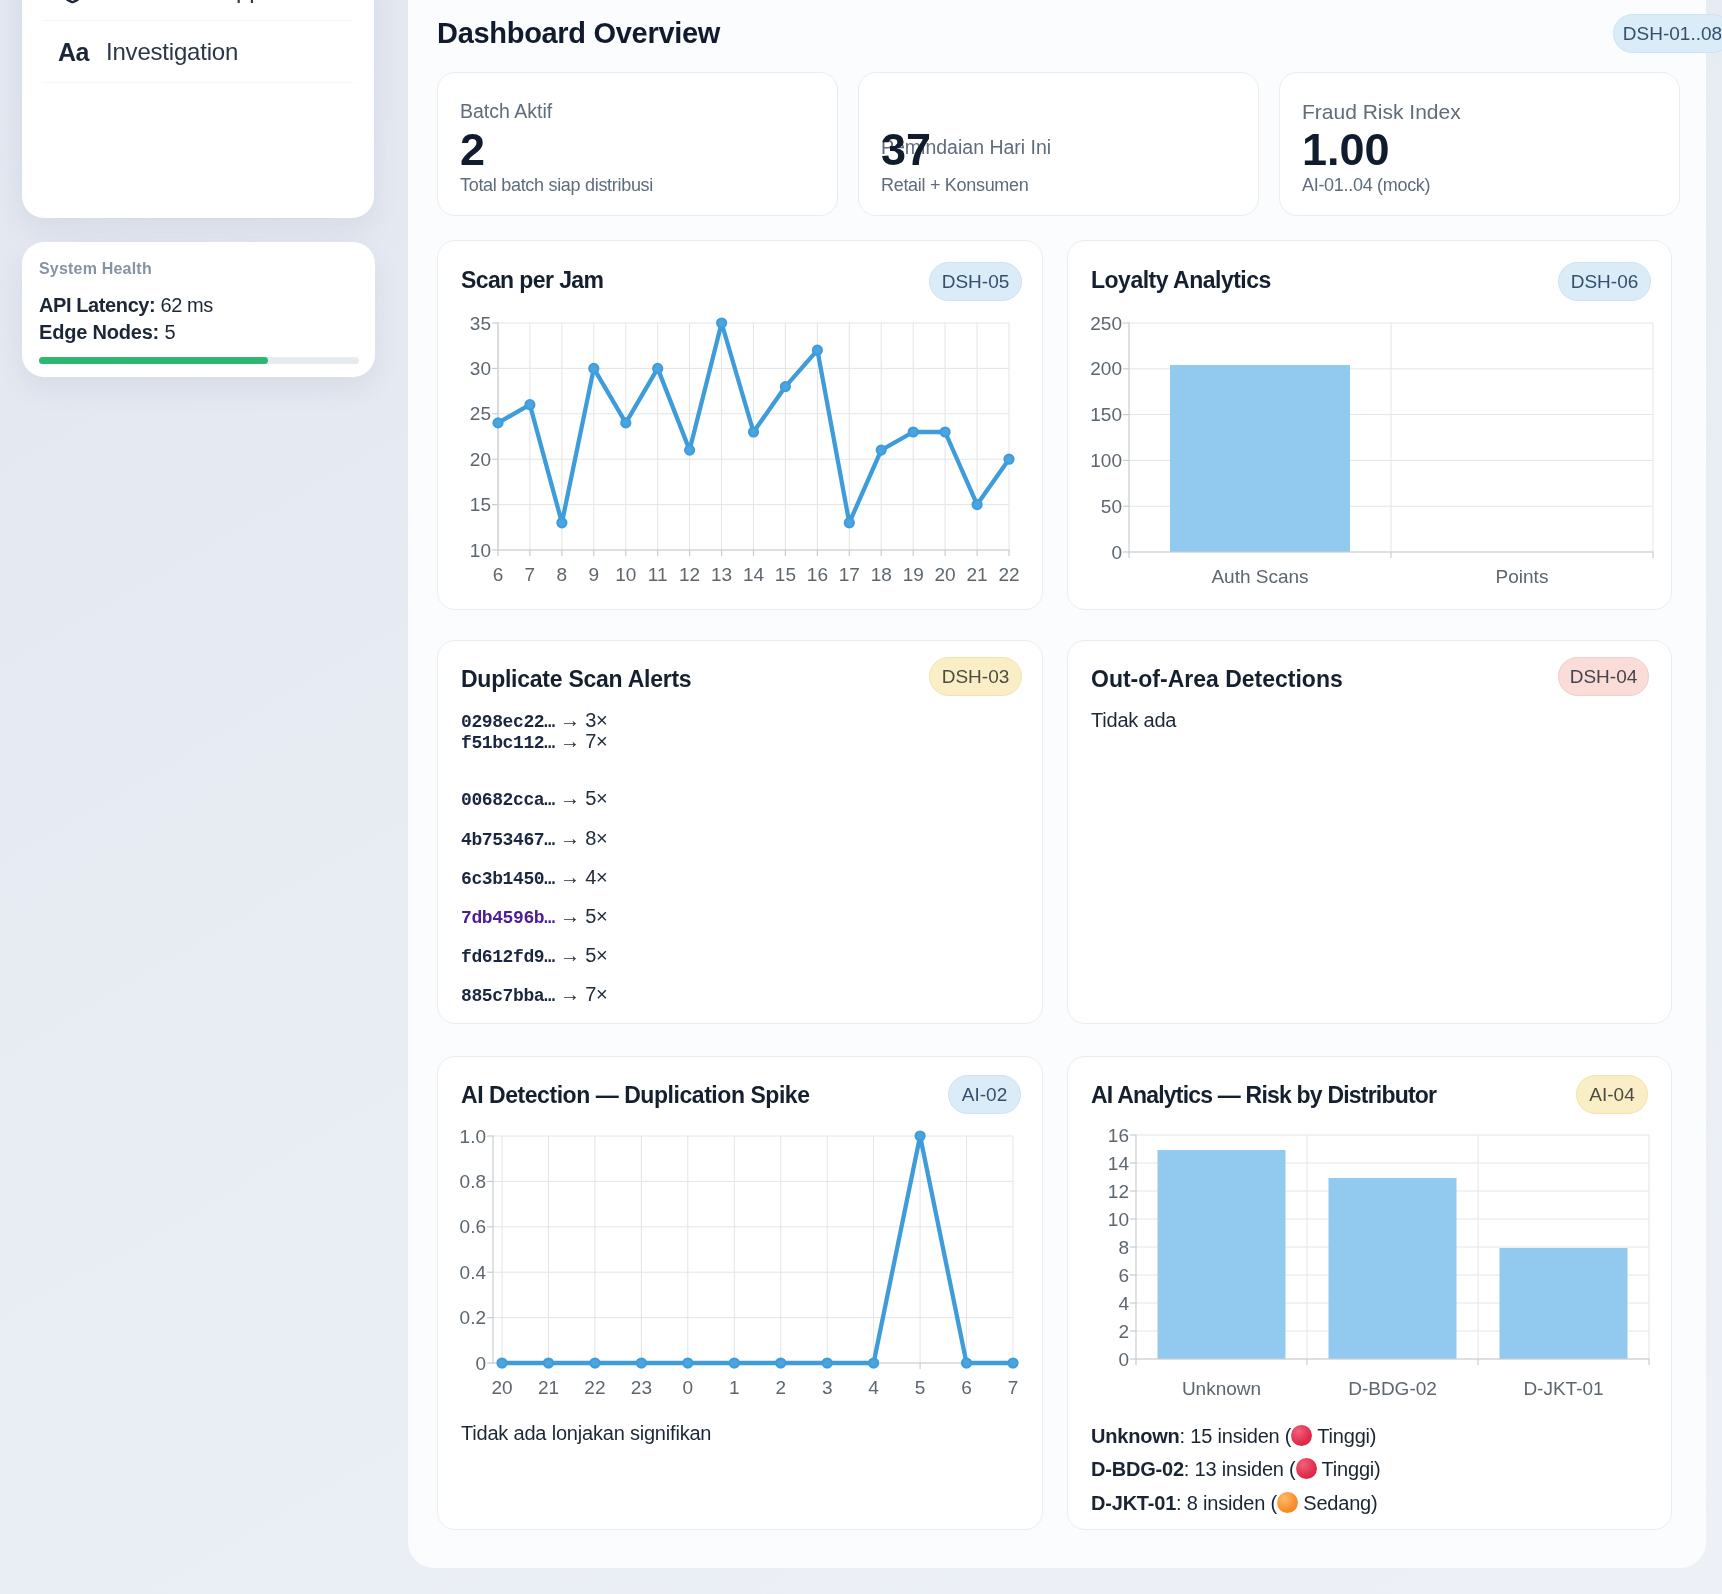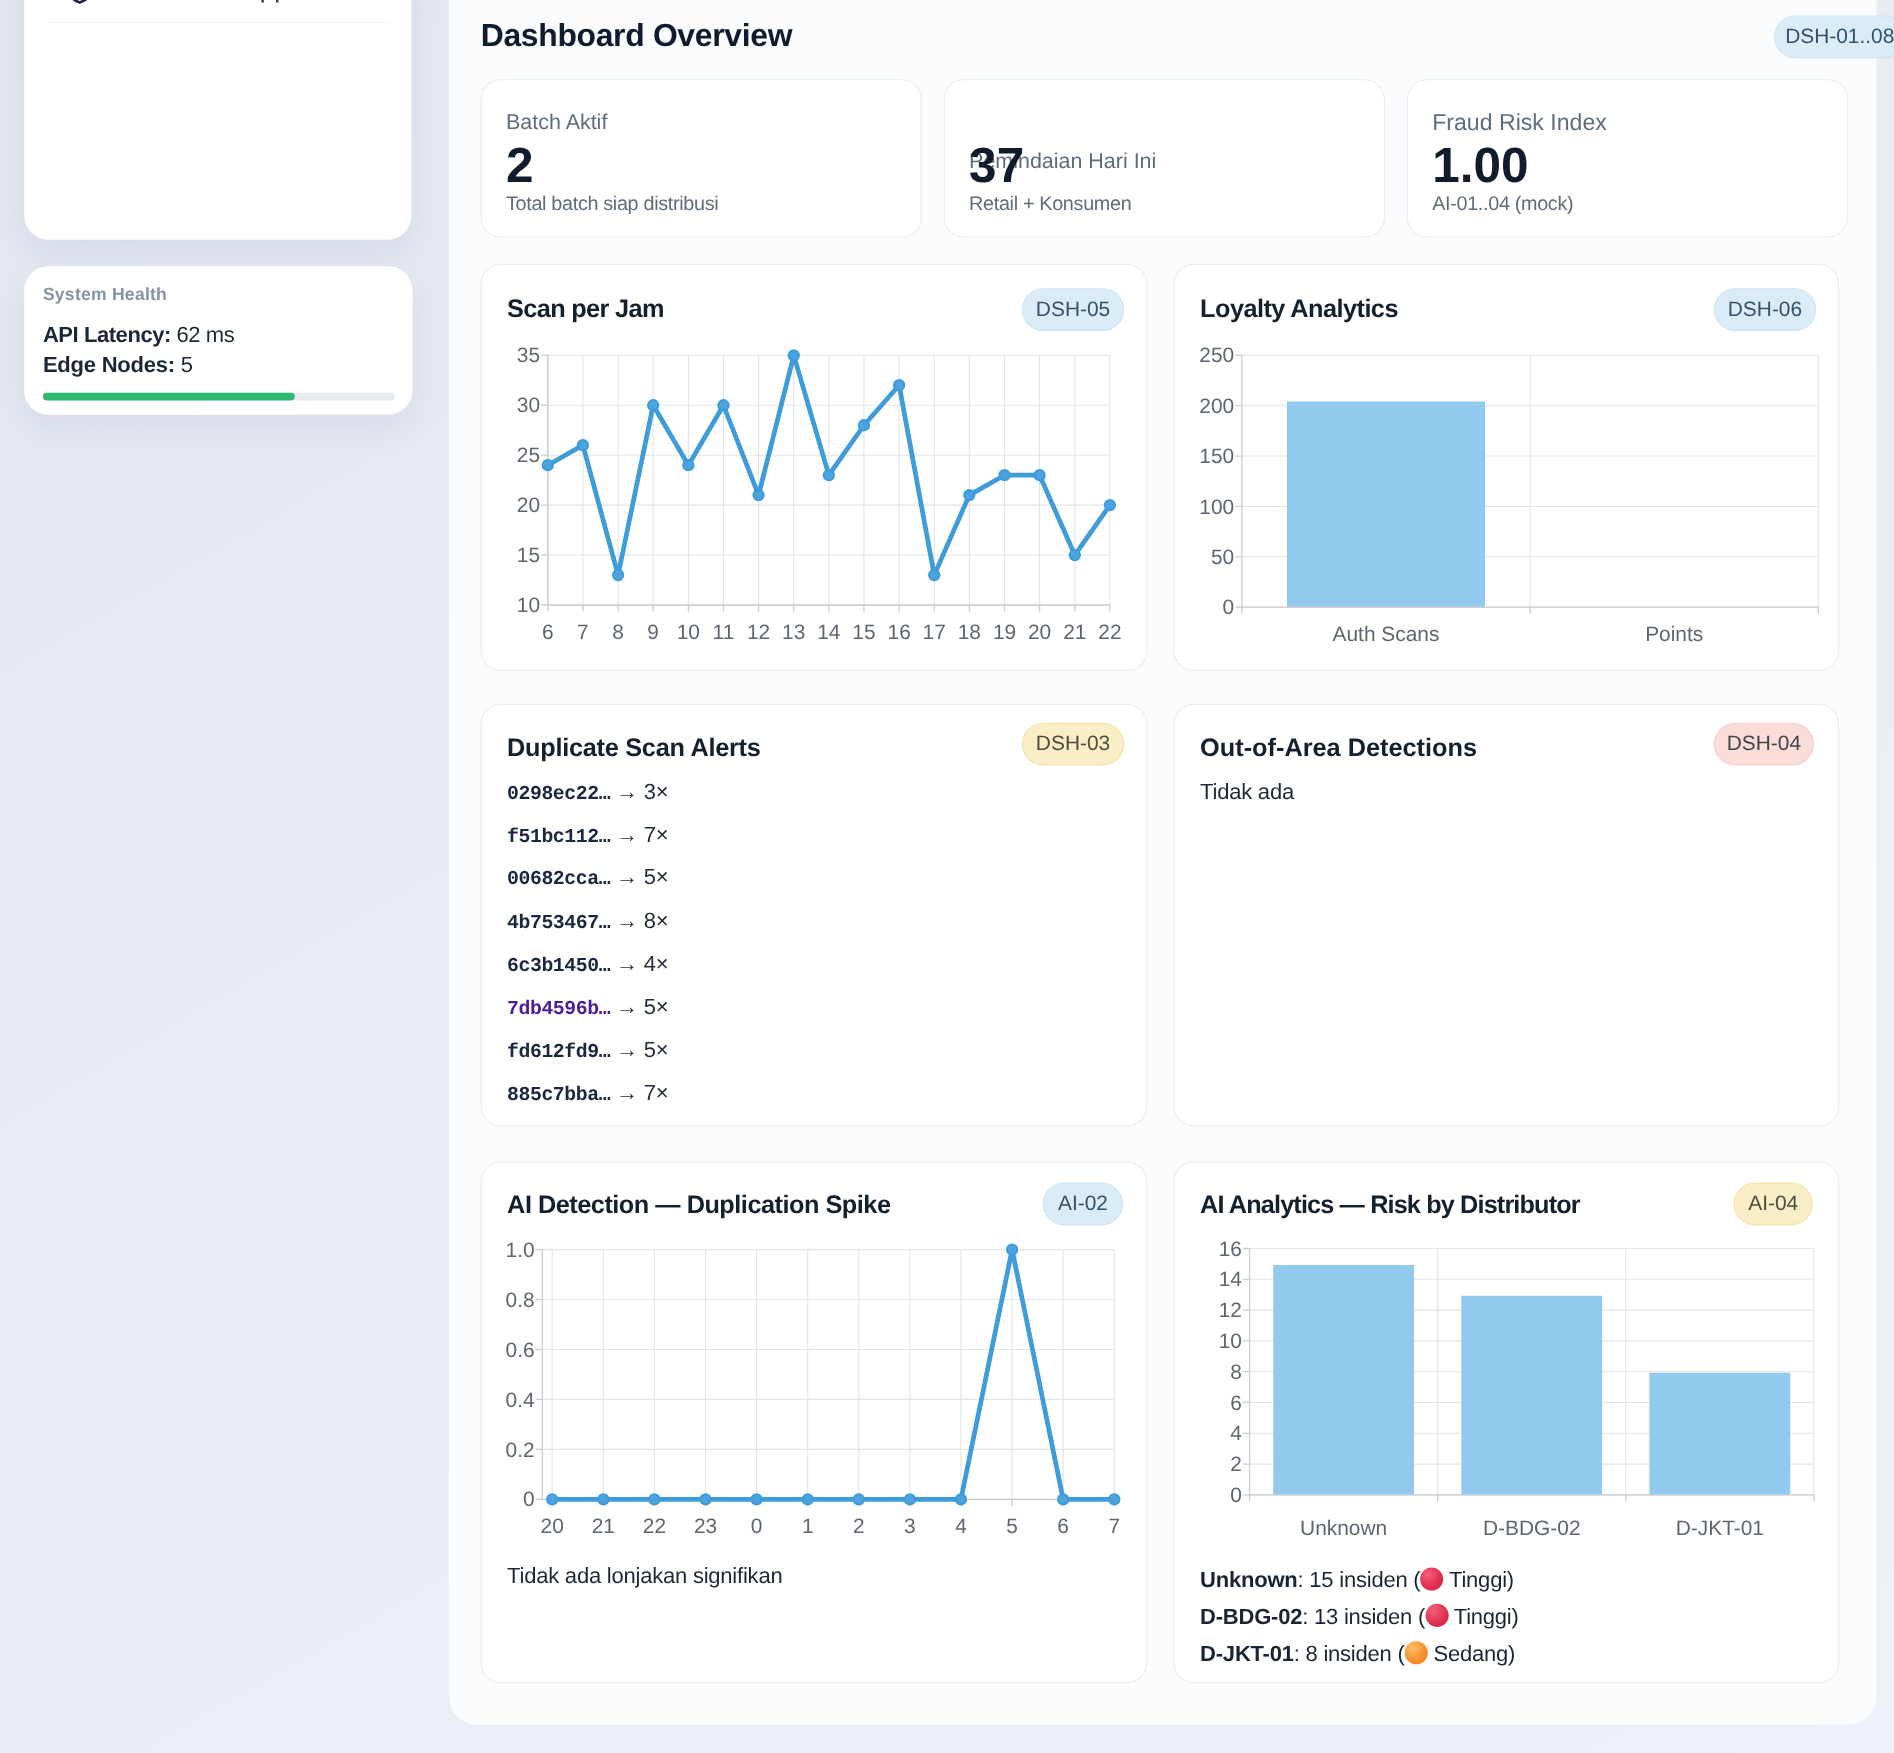--- a/index.html
+++ b/index.html
@@ -30,20 +30,25 @@
 </style>
 </head>
 <body>
 
   <div class="sidecard" style="left:22px; top:-48px; width:352px; height:266px; overflow:hidden;">
     <div class="navitem" style="top:7px;">
       <svg class="navicon" viewBox="0 0 24 24" fill="none" stroke="#1b2637" stroke-width="2" stroke-linecap="round" stroke-linejoin="round">
         <path d="M20 13c0 5-3.5 7.5-7.66 8.95a1 1 0 0 1-.67-.01C7.5 20.5 4 18 4 13V6a1 1 0 0 1 1-1c2 0 4.5-1.2 6.24-2.72a1.17 1.17 0 0 1 1.52 0C14.51 3.81 17 5 19 5a1 1 0 0 1 1 1z"></path>
       </svg>
       <div class="navtxt">Consumer App</div>
+      <div class="sep"></div>
+    </div>
+    <div class="navitem" style="top:69px;">
+      <div class="navicon" style="font-weight:700; font-size:25px; color:#1b2637; width:auto; height:auto; letter-spacing:-0.5px;">Aa</div>
+      <div class="navtxt">Investigation</div>
       <div class="sep"></div>
     </div>
   </div>
 
   <div class="sidecard" style="left:22px; top:242px; width:353px; height:135px;">
     <div style="position:absolute; left:17px; top:18px; font-size:16px; font-weight:700; color:#8693a3; letter-spacing:0.1px; letter-spacing:0.2px;">System Health</div>
     <div style="position:absolute; left:17px; top:52px; font-size:20px; color:#1b2636; letter-spacing:-0.4px;"><b>API Latency:</b> 62 ms</div>
     <div style="position:absolute; left:17px; top:79px; font-size:20px; color:#1b2636; letter-spacing:-0.2px;"><b>Edge Nodes:</b> 5</div>
     <div style="position:absolute; left:17px; top:115px; width:320px; height:7px; border-radius:4px; background:#e8ebee;">
       <div style="position:absolute; left:0; top:0; width:229px; height:7px; border-radius:4px; background:#2db872;"></div>
@@ -199,21 +204,21 @@
     <text x="54" y="317.5" font-size="19" fill="#5d6670" text-anchor="end">0</text>
     <text x="192.0" y="342" font-size="19" fill="#5d6670" text-anchor="middle">Auth Scans</text>
     <text x="454.0" y="342" font-size="19" fill="#5d6670" text-anchor="middle">Points</text>
     </svg>
   </div>
 
   <div class="card" style="left:437px; top:640px; width:606px; height:384px;">
     <div class="ctitle" style="left:23px; top:25px; letter-spacing:-0.25px;">Duplicate Scan Alerts</div>
     <div class="badge b-yellow" style="right:20px; top:16px; width:93px;">DSH-03</div>
     <div style="position:absolute; left:23px; top:68px; font-size:20px; letter-spacing:-0.2px; color:#212c3d;"><span style="font-family:'Liberation Mono',monospace; font-weight:700; font-size:18px; letter-spacing:-0.4px; color:#1b2740;">0298ec22…</span> → 3×</div>
-    <div style="position:absolute; left:23px; top:107px; font-size:20px; letter-spacing:-0.2px; color:#212c3d;"><span style="font-family:'Liberation Mono',monospace; font-weight:700; font-size:18px; letter-spacing:-0.4px; color:#1b2740;">f51bc112…</span> → 7×</div>
+    <div style="position:absolute; left:23px; top:89px; font-size:20px; letter-spacing:-0.2px; color:#212c3d;"><span style="font-family:'Liberation Mono',monospace; font-weight:700; font-size:18px; letter-spacing:-0.4px; color:#1b2740;">f51bc112…</span> → 7×</div>
     <div style="position:absolute; left:23px; top:146px; font-size:20px; letter-spacing:-0.2px; color:#212c3d;"><span style="font-family:'Liberation Mono',monospace; font-weight:700; font-size:18px; letter-spacing:-0.4px; color:#1b2740;">00682cca…</span> → 5×</div>
     <div style="position:absolute; left:23px; top:186px; font-size:20px; letter-spacing:-0.2px; color:#212c3d;"><span style="font-family:'Liberation Mono',monospace; font-weight:700; font-size:18px; letter-spacing:-0.4px; color:#1b2740;">4b753467…</span> → 8×</div>
     <div style="position:absolute; left:23px; top:225px; font-size:20px; letter-spacing:-0.2px; color:#212c3d;"><span style="font-family:'Liberation Mono',monospace; font-weight:700; font-size:18px; letter-spacing:-0.4px; color:#1b2740;">6c3b1450…</span> → 4×</div>
     <div style="position:absolute; left:23px; top:264px; font-size:20px; letter-spacing:-0.2px; color:#212c3d;"><span style="font-family:'Liberation Mono',monospace; font-weight:700; font-size:18px; letter-spacing:-0.4px; color:#4c1d95;">7db4596b…</span> → 5×</div>
     <div style="position:absolute; left:23px; top:303px; font-size:20px; letter-spacing:-0.2px; color:#212c3d;"><span style="font-family:'Liberation Mono',monospace; font-weight:700; font-size:18px; letter-spacing:-0.4px; color:#1b2740;">fd612fd9…</span> → 5×</div>
     <div style="position:absolute; left:23px; top:342px; font-size:20px; letter-spacing:-0.2px; color:#212c3d;"><span style="font-family:'Liberation Mono',monospace; font-weight:700; font-size:18px; letter-spacing:-0.4px; color:#1b2740;">885c7bba…</span> → 7×</div>
   </div>
 
   <div class="card" style="left:1067px; top:640px; width:605px; height:384px;">
     <div class="ctitle" style="left:23px; top:25px; letter-spacing:0px;">Out-of-Area Detections</div>

